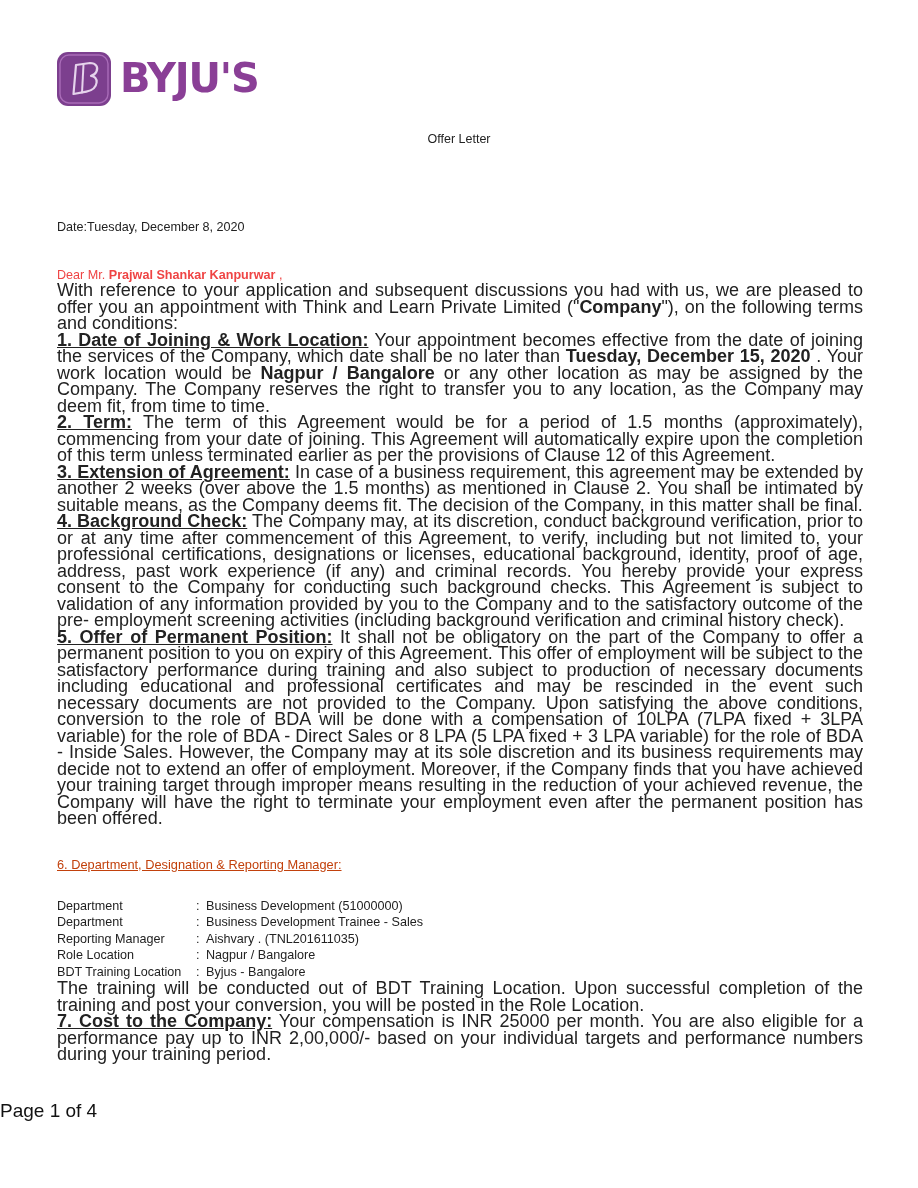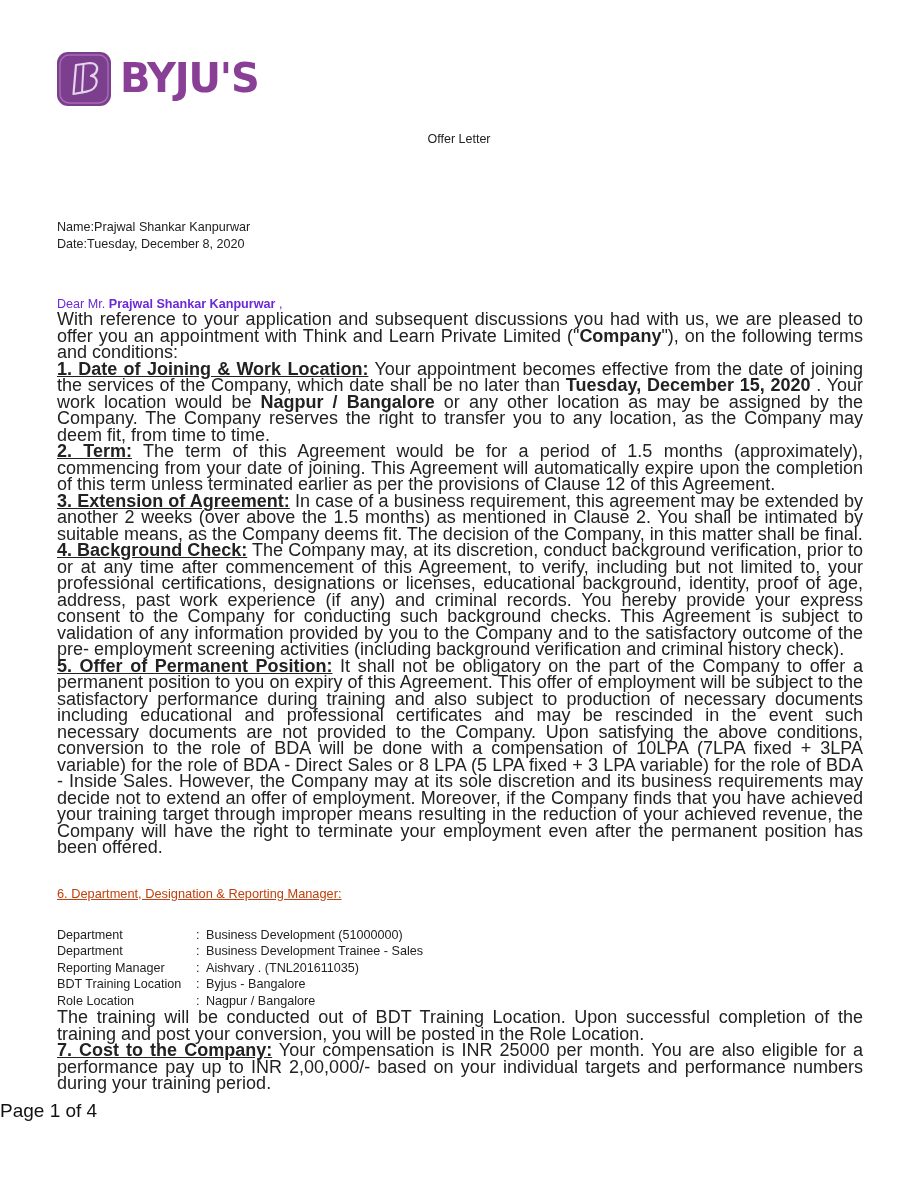--- a/index.html
+++ b/index.html
@@ -73,22 +73,22 @@
   }
 
   .meta-line {
     font-size: 12.6px;
     line-height: 17px;
     color: #222;
   }
 
   .salutation {
     font-size: 12.6px;
-    margin-top: 44px;
-    color: #6d28d9;
+    margin-top: 32px;
+    color: #ef4444;
   }
   .salutation b { font-weight: bold; }
 
   p.para {
     font-size: 18px;
     line-height: 16.5px;
     text-align: justify;
     margin: 0;
     color: #222;
   }
@@ -148,21 +148,20 @@
         <path d="M26.5 12.2 L25 41.2" fill="none" stroke="#e6d3ec" stroke-width="2"></path>
       </svg>
     </div>
     <div class="logo-word">BYJU'S</div>
   </div>
 
   <div class="doc-title">Offer Letter</div>
 
   <div class="body-area">
 
-    <div class="meta-line">Name:Prajwal Shankar Kanpurwar</div>
     <div class="meta-line">Date:Tuesday, December 8, 2020</div>
 
     <div class="salutation">
       <span>Dear Mr.</span>
       <b>Prajwal Shankar Kanpurwar</b>
       <span>,</span>
     </div>
 
     <p class="para gap-lg"><span>With reference to your application and subsequent discussions you had with us, we are pleased to offer you an appointment with Think and Learn Private Limited ("</span><b class="bd">Company</b><span>"), on the following terms and conditions:</span></p>
 
@@ -189,28 +188,28 @@
           <td class="d-label">Department</td>
           <td class="d-colon">:</td>
           <td class="d-value">Business Development Trainee - Sales</td>
         </tr>
         <tr>
           <td class="d-label">Reporting Manager</td>
           <td class="d-colon">:</td>
           <td class="d-value">Aishvary . (TNL201611035)</td>
         </tr>
         <tr>
+          <td class="d-label">Role Location</td>
+          <td class="d-colon">:</td>
+          <td class="d-value">Nagpur / Bangalore</td>
+        </tr>
+        <tr>
           <td class="d-label">BDT Training Location</td>
           <td class="d-colon">:</td>
           <td class="d-value">Byjus - Bangalore</td>
-        </tr>
-        <tr>
-          <td class="d-label">Role Location</td>
-          <td class="d-colon">:</td>
-          <td class="d-value">Nagpur / Bangalore</td>
         </tr>
       </tbody>
     </table>
 
     <p class="para gap-md">The training will be conducted out of BDT Training Location. Upon successful completion of the training and post your conversion, you will be posted in the Role Location.</p>
 
     <p class="para gap-md"><span class="clause-head">7. Cost to the Company:</span><span> Your compensation is INR 25000 per month. You are also eligible for a performance pay up to INR 2,00,000/- based on your individual targets and performance numbers during your training period.</span></p>
 
   </div>
 

